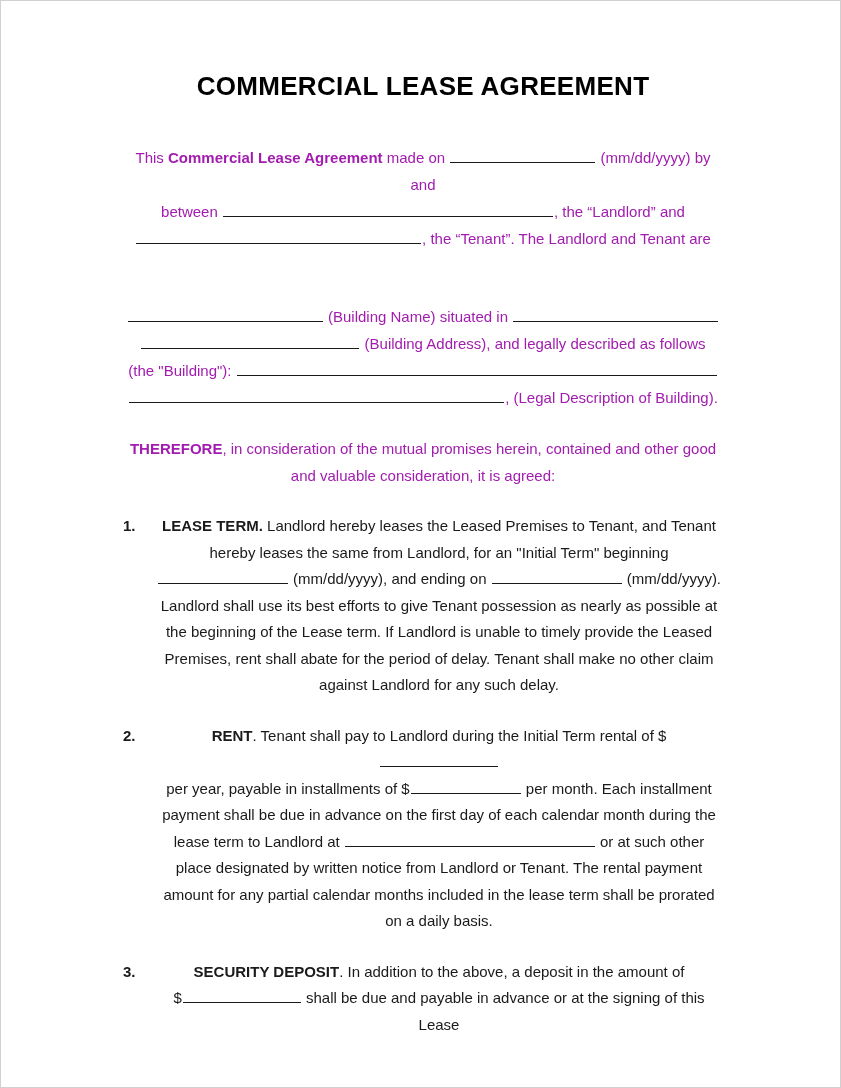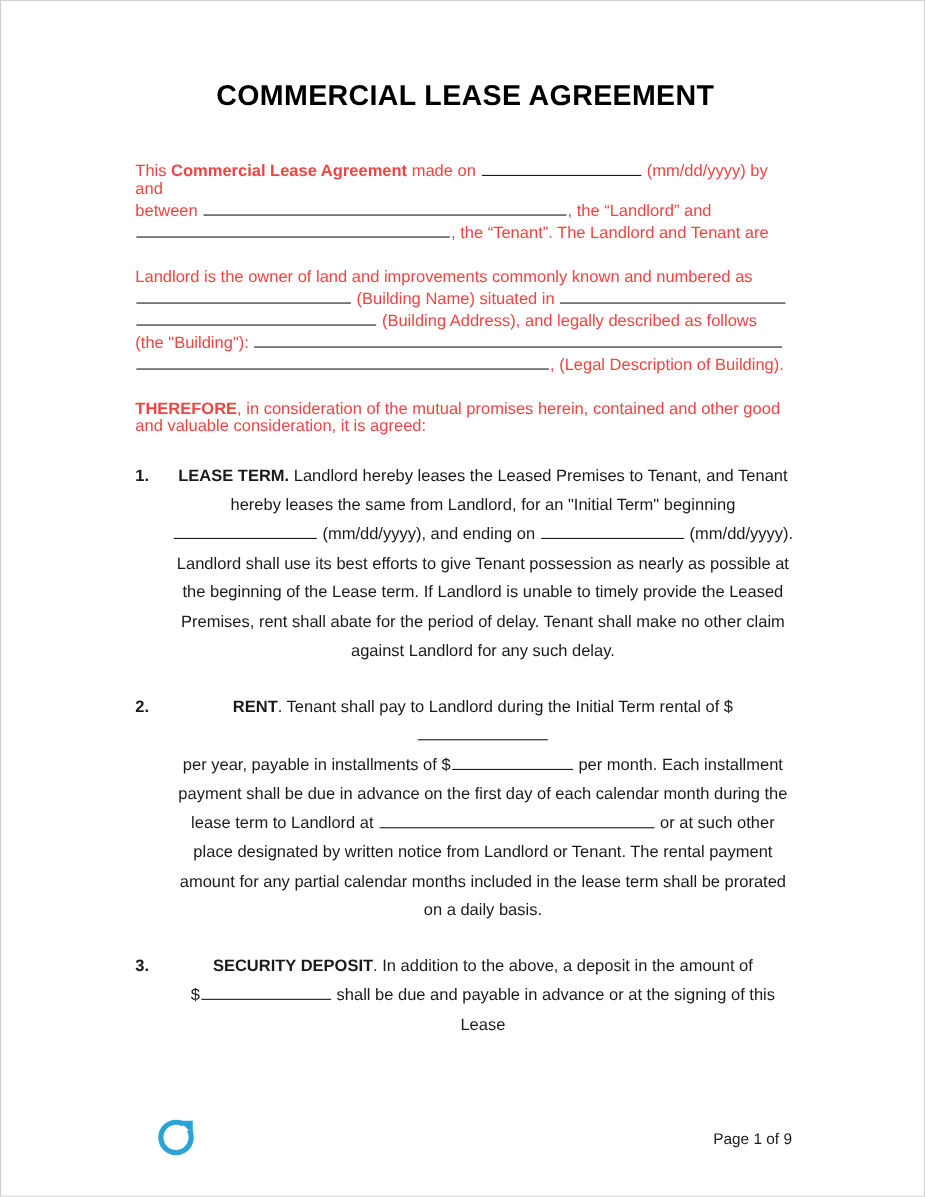--- a/index.html
+++ b/index.html
@@ -32,24 +32,24 @@
     text-align: center;
     font-size: 26px;
     font-weight: bold;
     letter-spacing: 0.3px;
     color: #000;
     margin: 0 0 42px 0;
     font-family: "Liberation Sans", sans-serif;
   }
   p.para {
     font-size: 15px;
-    line-height: 16px;
-    color: #ef4444;
+    line-height: 27px;
+    color: #a21caf;
     margin: 0 0 24px 0;
-    text-align: left;
+    text-align: center;
   }
   .b { font-weight: bold; }
   .blank {
     display: inline-block;
     border-bottom: 1px solid #1a1a1a;
     height: 15px;
     vertical-align: baseline;
     margin: 0 1px;
   }
   .w110 { width: 110px; }
@@ -111,21 +111,21 @@
 
     <h1 class="doc-title">COMMERCIAL LEASE AGREEMENT</h1>
 
     <p class="para">
       <span>This </span><span class="b">Commercial Lease Agreement</span> <span>made on</span> <span class="blank w145"></span><span> (mm/dd/yyyy) by and</span><br>
       <span>between</span> <span class="blank w330"></span><span>, the “Landlord” and</span><br>
       <span class="blank w285"></span><span>, the “Tenant”. The Landlord and Tenant are</span><br>
     </p>
 
     <p class="para">
-      <span>Landlord is the owner of land and improvements commonly known and numbered as</span><br>
+      <br>
       <span class="blank w195"></span> <span>(Building Name) situated in</span> <span class="blank w205"></span><br>
       <span class="blank w215" style="width:218px"></span> <span>(Building Address), and legally described as follows</span><br>
       <span>(the "Building"):</span> <span class="blank w480"></span><br>
       <span class="blank w375"></span><span>, (Legal Description of Building).</span>
     </p>
 
     <p class="para">
       <span class="b">THEREFORE</span><span>, in consideration of the mutual promises herein, contained and other good and valuable consideration, it is agreed:</span>
     </p>
 
@@ -148,23 +148,14 @@
     <div class="clause">
       <div class="num">3.</div>
       <div class="txt">
         <span class="b">SECURITY DEPOSIT</span><span>. In addition to the above, a deposit in the amount of</span><br>
         $<span class="blank w118"></span><span> shall be due and payable in advance or at the signing of this Lease</span>
       </div>
     </div>
 
   </div>
 
-  <div class="footer">
-    <span class="logo">
-      <svg viewBox="0 0 40 40" width="38" height="38" aria-hidden="true">
-        <path d="M20 3 C10.6 3 3 10.6 3 20 C3 29.4 10.6 37 20 37 C29.4 37 37 29.4 37 20 C37 16.6 36 13.4 34.2 10.8 L30.6 14.4 C31.5 16.1 32 18 32 20 C32 26.6 26.6 32 20 32 C13.4 32 8 26.6 8 20 C8 13.4 13.4 8 20 8 C22.2 8 24.2 8.6 26 9.6 L29.7 5.9 C26.9 4.1 23.6 3 20 3 Z" fill="#2aa4d5"></path>
-        <path d="M23 4 L36 4 L36 17 Z" fill="#2aa4d5"></path>
-      </svg>
-    </span>
-    <span class="page-num">Page 1 of 9</span>
-  </div>
 
 </div>
 
 </body></html>

